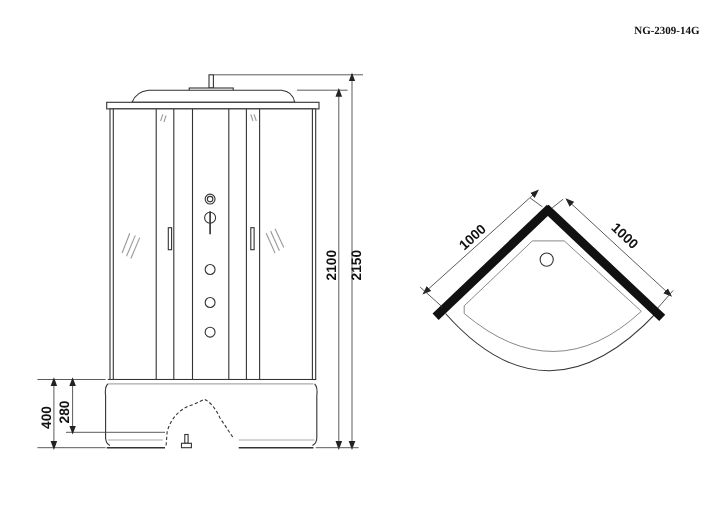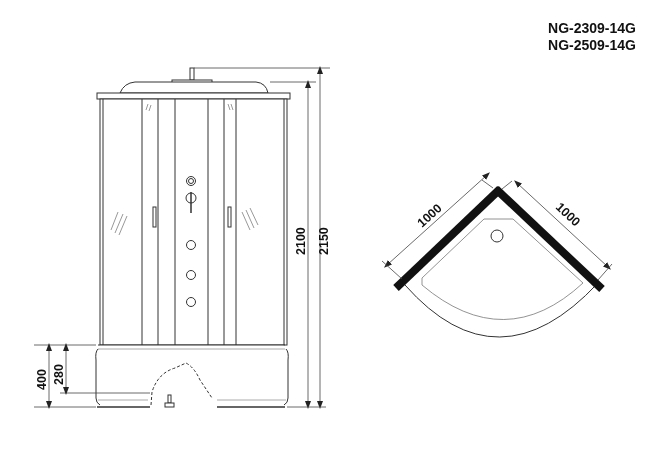--- a/index.html
+++ b/index.html
@@ -1,26 +1,25 @@
 <!DOCTYPE html>
 <html><head>
 <meta charset="utf-8">
 <style>
   html,body{margin:0;padding:0;background:#ffffff;}
   body{width:650px;height:460px;overflow:hidden;position:relative;font-family:"Liberation Sans",sans-serif;}
-  .models{position:absolute;right:14px;top:20px;text-align:right;font-weight:bold;font-size:14px;line-height:17px;color:#111;}
+  .models{position:absolute;right:14px;top:20px;text-align:right;font-weight:bold;font-size:10px;line-height:17px;color:#111;font-family:Liberation Serif, serif;}
   svg{position:absolute;left:0;top:0;}
   .dimtxt{font-family:"Liberation Sans",sans-serif;font-weight:bold;font-size:12.5px;fill:#111;}
 </style>
 </head>
 <body>
 
 <div class="models">
   <div>NG-2309-14G</div>
-  <div>NG-2509-14G</div>
 </div>
 
 <svg width="650" height="460" viewBox="0 0 650 460" xmlns="http://www.w3.org/2000/svg">
   <defs>
     <marker id="arr" markerWidth="8" markerHeight="8" refX="4" refY="4" orient="auto-start-reverse" markerUnits="userSpaceOnUse">
       <path d="M0,1 L8,4 L0,7 Z" fill="#222"></path>
     </marker>
   </defs>
 
   <g stroke="#333" fill="none" stroke-width="1">

